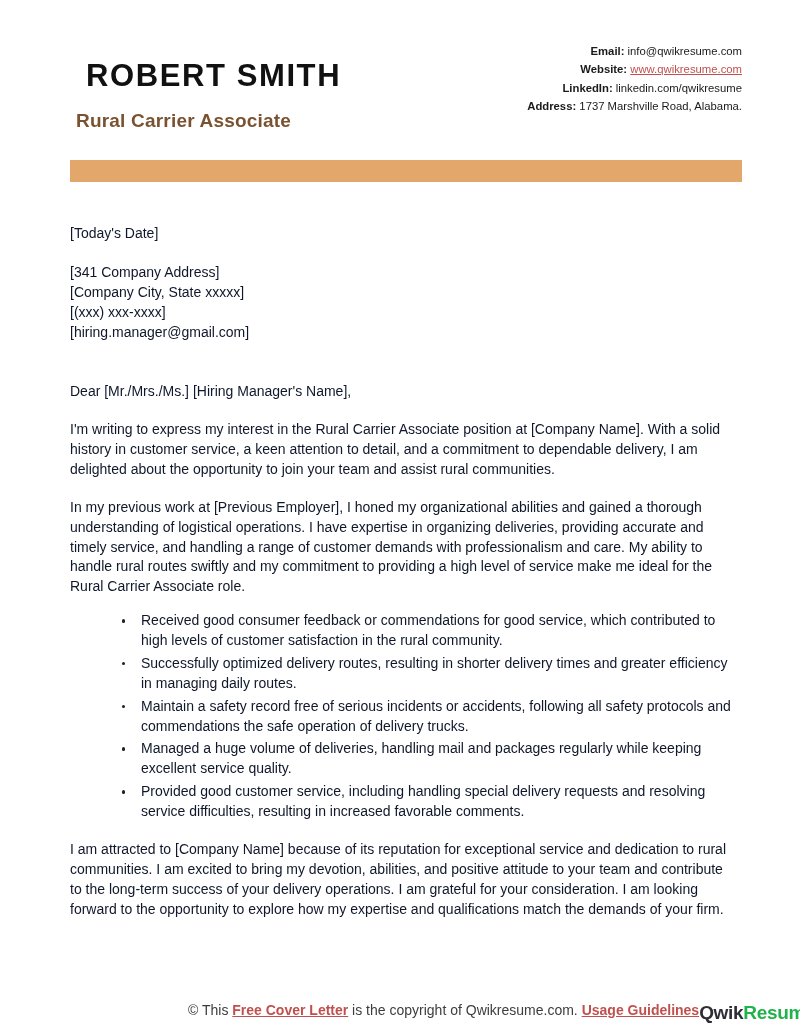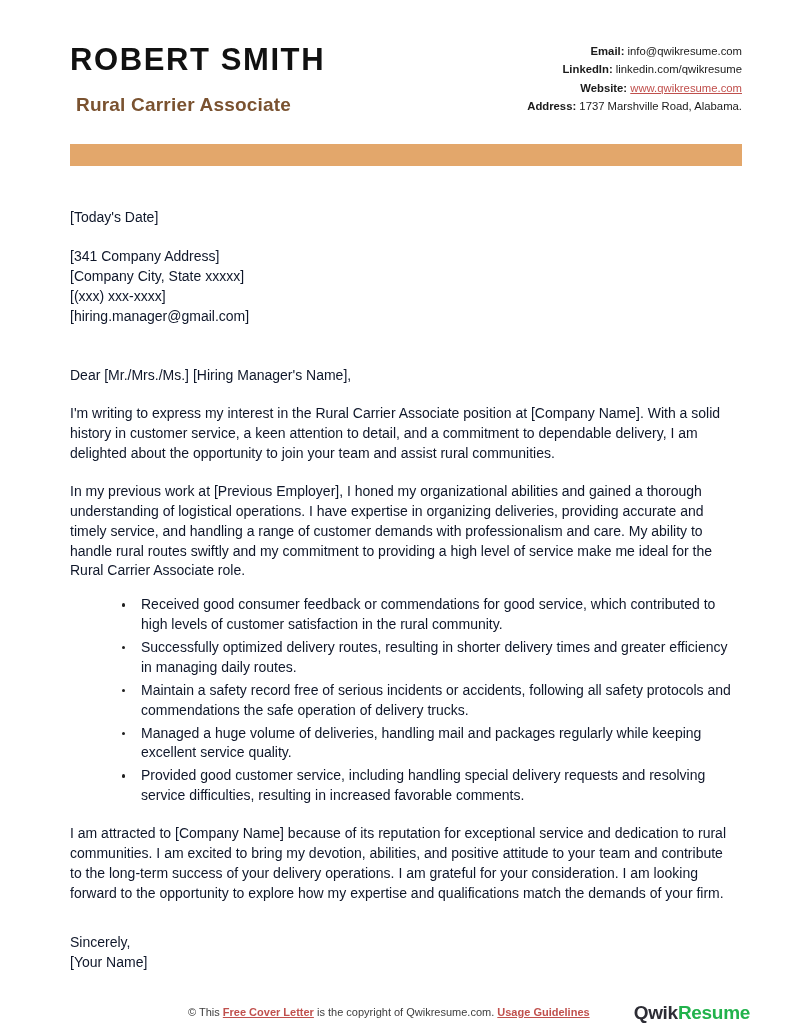--- a/index.html
+++ b/index.html
@@ -30,21 +30,21 @@
   }
   .identity {
     padding-top: 8px;
   }
   .name {
     font-size: 31px;
     font-weight: bold;
     letter-spacing: 1.6px;
     color: #111111;
     line-height: 1.05;
-    margin: 0;
+    margin: 16px;
     white-space: nowrap;
   }
   .job-title {
     font-size: 19px;
     font-weight: bold;
     color: #7a5230;
     margin: 17px 0 0 6px;
     letter-spacing: 0.2px;
     white-space: nowrap;
   }
@@ -137,21 +137,21 @@
     position: absolute;
     left: 0;
     right: 0;
     bottom: 11px;
     padding: 0 24px 0 70px;
     display: flex;
     align-items: flex-end;
     justify-content: space-between;
   }
   .copyright {
-    font-size: 11px;
+    font-size: 14px;
     color: #3d3d3d;
     padding-bottom: 6px;
     margin-left: 118px;
     white-space: nowrap;
   }
   .copyright a.link {
     color: #c0504d;
     text-decoration: underline;
     font-weight: bold;
   }
@@ -174,26 +174,26 @@
     <div class="identity">
       <div class="name">ROBERT SMITH</div>
       <div class="job-title">Rural Carrier Associate</div>
     </div>
     <div class="contact">
       <div>
         <span class="lbl">Email:</span>
         <span>info@qwikresume.com</span>
       </div>
       <div>
+        <span class="lbl">Website:</span>
+        <a class="link" href="#">www.qwikresume.com</a>
+      </div>
+      <div>
         <span class="lbl">LinkedIn:</span>
         <span>linkedin.com/qwikresume</span>
-      </div>
-      <div>
-        <span class="lbl">Website:</span>
-        <a class="link" href="#">www.qwikresume.com</a>
       </div>
       <div>
         <span class="lbl">Address:</span>
         <span>1737 Marshville Road, Alabama.</span>
       </div>
     </div>
   </div>
 
   <div class="accent-bar"></div>
 
@@ -219,24 +219,20 @@
     <ul class="bullets">
       <li>Received good consumer feedback or commendations for good service, which contributed to high levels of customer satisfaction in the rural community.</li>
       <li>Successfully optimized delivery routes, resulting in shorter delivery times and greater efficiency in managing daily routes.</li>
       <li>Maintain a safety record free of serious incidents or accidents, following all safety protocols and commendations the safe operation of delivery trucks.</li>
       <li>Managed a huge volume of deliveries, handling mail and packages regularly while keeping excellent service quality.</li>
       <li>Provided good customer service, including handling special delivery requests and resolving service difficulties, resulting in increased favorable comments.</li>
     </ul>
 
     <p class="para closing-para">I am attracted to [Company Name] because of its reputation for exceptional service and dedication to rural communities. I am excited to bring my devotion, abilities, and positive attitude to your team and contribute to the long-term success of your delivery operations. I am grateful for your consideration. I am looking forward to the opportunity to explore how my expertise and qualifications match the demands of your firm.</p>
 
-    <div class="signoff">
-      <div>Sincerely,</div>
-      <div>[Your Name]</div>
-    </div>
 
   </div>
 
   <div class="footer">
     <div class="copyright">
       <span>© This </span><a class="link" href="#">Free Cover Letter</a><span> is the copyright of Qwikresume.com. </span><a class="link" href="#">Usage Guidelines</a>
     </div>
     <div class="logo">
       <span class="qwik">Qwik</span><span class="resume">Resume</span>
     </div>

